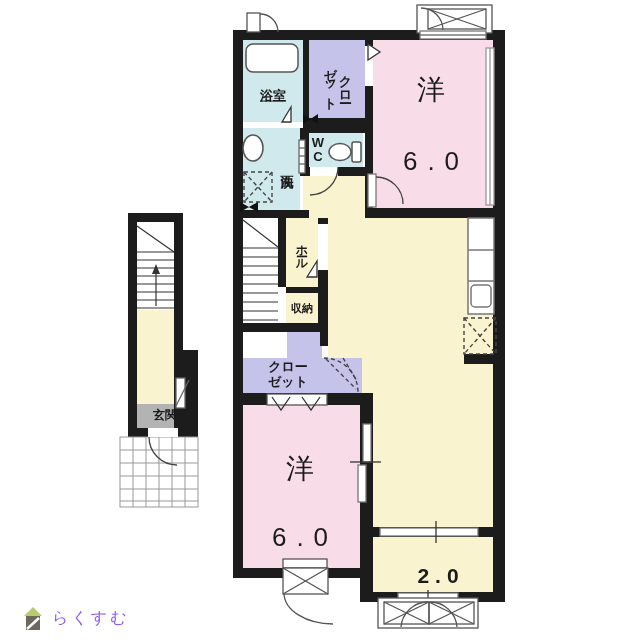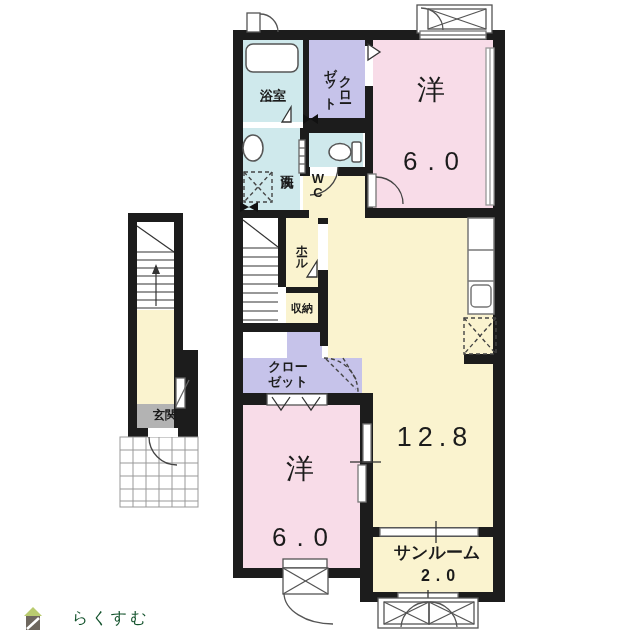--- a/index.html
+++ b/index.html
@@ -8,22 +8,22 @@
   .plan-svg{position:absolute;left:0;top:0;}
   .lbl{position:absolute;transform:translate(-50%,-50%);color:#1b1b1b;
        font-weight:600;font-size:13px;white-space:nowrap;text-align:center;line-height:1.15;}
   .lbl.v{writing-mode:vertical-rl;white-space:normal;}
   .lbl.v span{display:block;}
   .lbl.big{font-size:28px;font-weight:500;}
   .lbl.num{font-size:26px;font-weight:500;letter-spacing:10px;margin-top:22px;}
   .lbl.ldk{font-size:29px;font-weight:500;letter-spacing:8px;}
   .lbl.ldknum{font-size:27px;font-weight:500;letter-spacing:6px;}
   .lbl.sun{font-size:17px;}
-  .lbl.sunnum{font-size:16px;letter-spacing:6px;}
-  .lbl.wc{width:15px;white-space:normal;word-break:break-all;font-size:13px;line-height:1.05;margin-top:36px;}
+  .lbl.sunnum{font-size:21px;letter-spacing:6px;}
+  .lbl.wc{width:15px;white-space:normal;word-break:break-all;font-size:13px;line-height:1.05;}
   .logo{position:absolute;left:20px;top:603px;display:flex;align-items:center;gap:6px;}
   .logo-text{font-size:16px;letter-spacing:3px;font-weight:500;}
 </style>
 </head>
 <body>
 
 <div class="stage">
 
 <svg class="plan-svg" width="640" height="640" viewBox="0 0 640 640">
 
@@ -261,32 +261,30 @@
 
 <div class="lbl v" style="left:301px;top:250px;font-size:12px;">ホール</div>
 
 <div class="lbl" style="left:302px;top:308px;font-size:11px;">収納</div>
 
 <div class="lbl" style="left:288px;top:375px;">
   <span style="display:block;">クロー</span>
   <span style="display:block;">ゼット</span>
 </div>
 
-<div class="lbl ldknum" style="left:435px;top:438px;">12.8</div>
 
 <div class="lbl big" style="left:300px;top:469px;">洋</div>
 <div class="lbl num" style="left:305px;top:516px;">6.0</div>
 
-<div class="lbl sun" style="left:437px;top:553px;">サンルーム</div>
 <div class="lbl sunnum" style="left:441px;top:576px;">2.0</div>
 
 <div class="lbl" style="left:165px;top:416px;font-size:12px;">玄関</div>
 
 <div class="logo">
   <svg width="26" height="30" viewBox="0 0 26 30">
     <polygon points="4,13 13,4 22,13" fill="#b9cb6f"></polygon>
     <rect x="6" y="13" width="14" height="14" fill="#6e675e"></rect>
     <line x1="7" y1="26" x2="19" y2="15" stroke="#ffffff" stroke-width="2.5"></line>
   </svg>
-  <span class="logo-text" style="color: #14532d; margin-left: 20px;">らくすむ</span>
+  <span class="logo-text" style="color: #8b5cf6;">らくすむ</span>
 </div>
 
 </div>
 
 </body></html>

